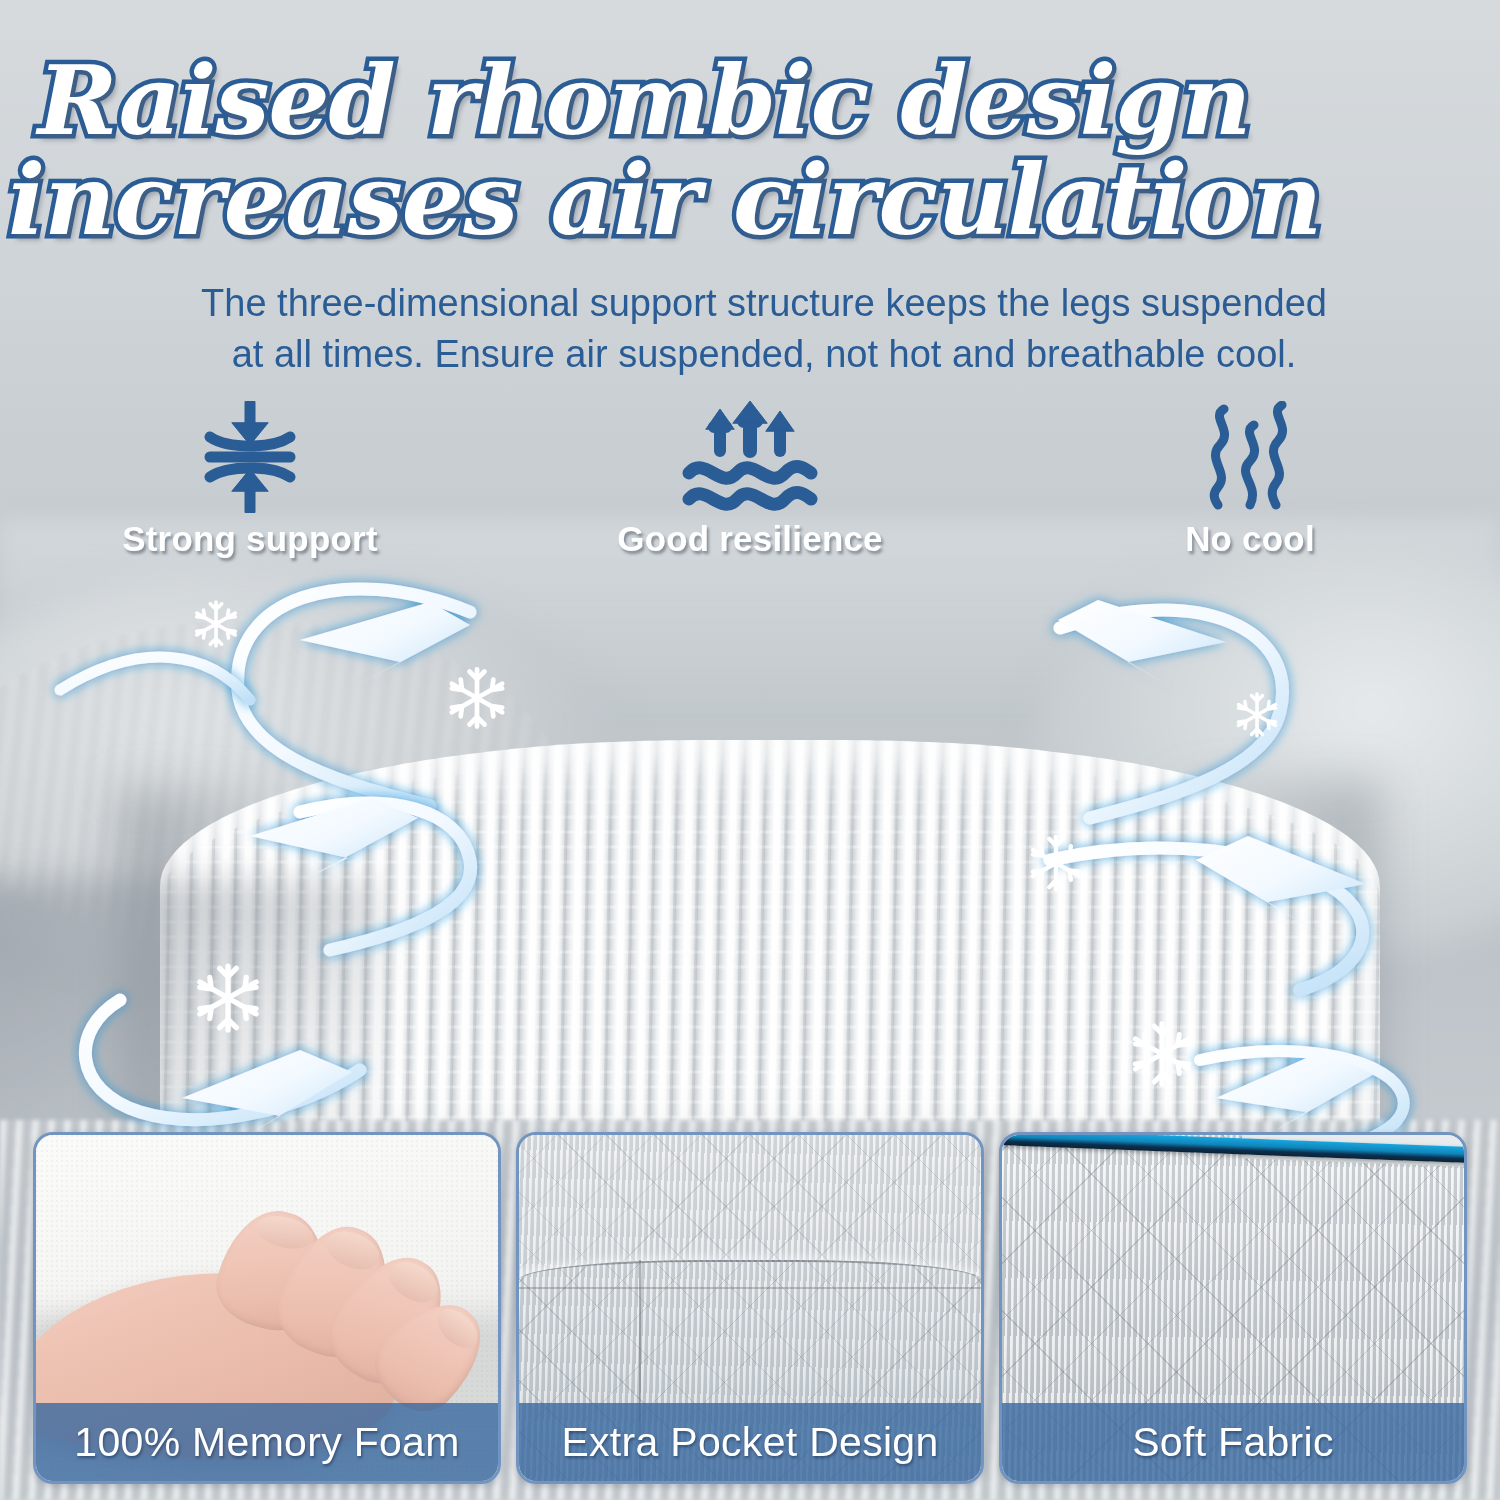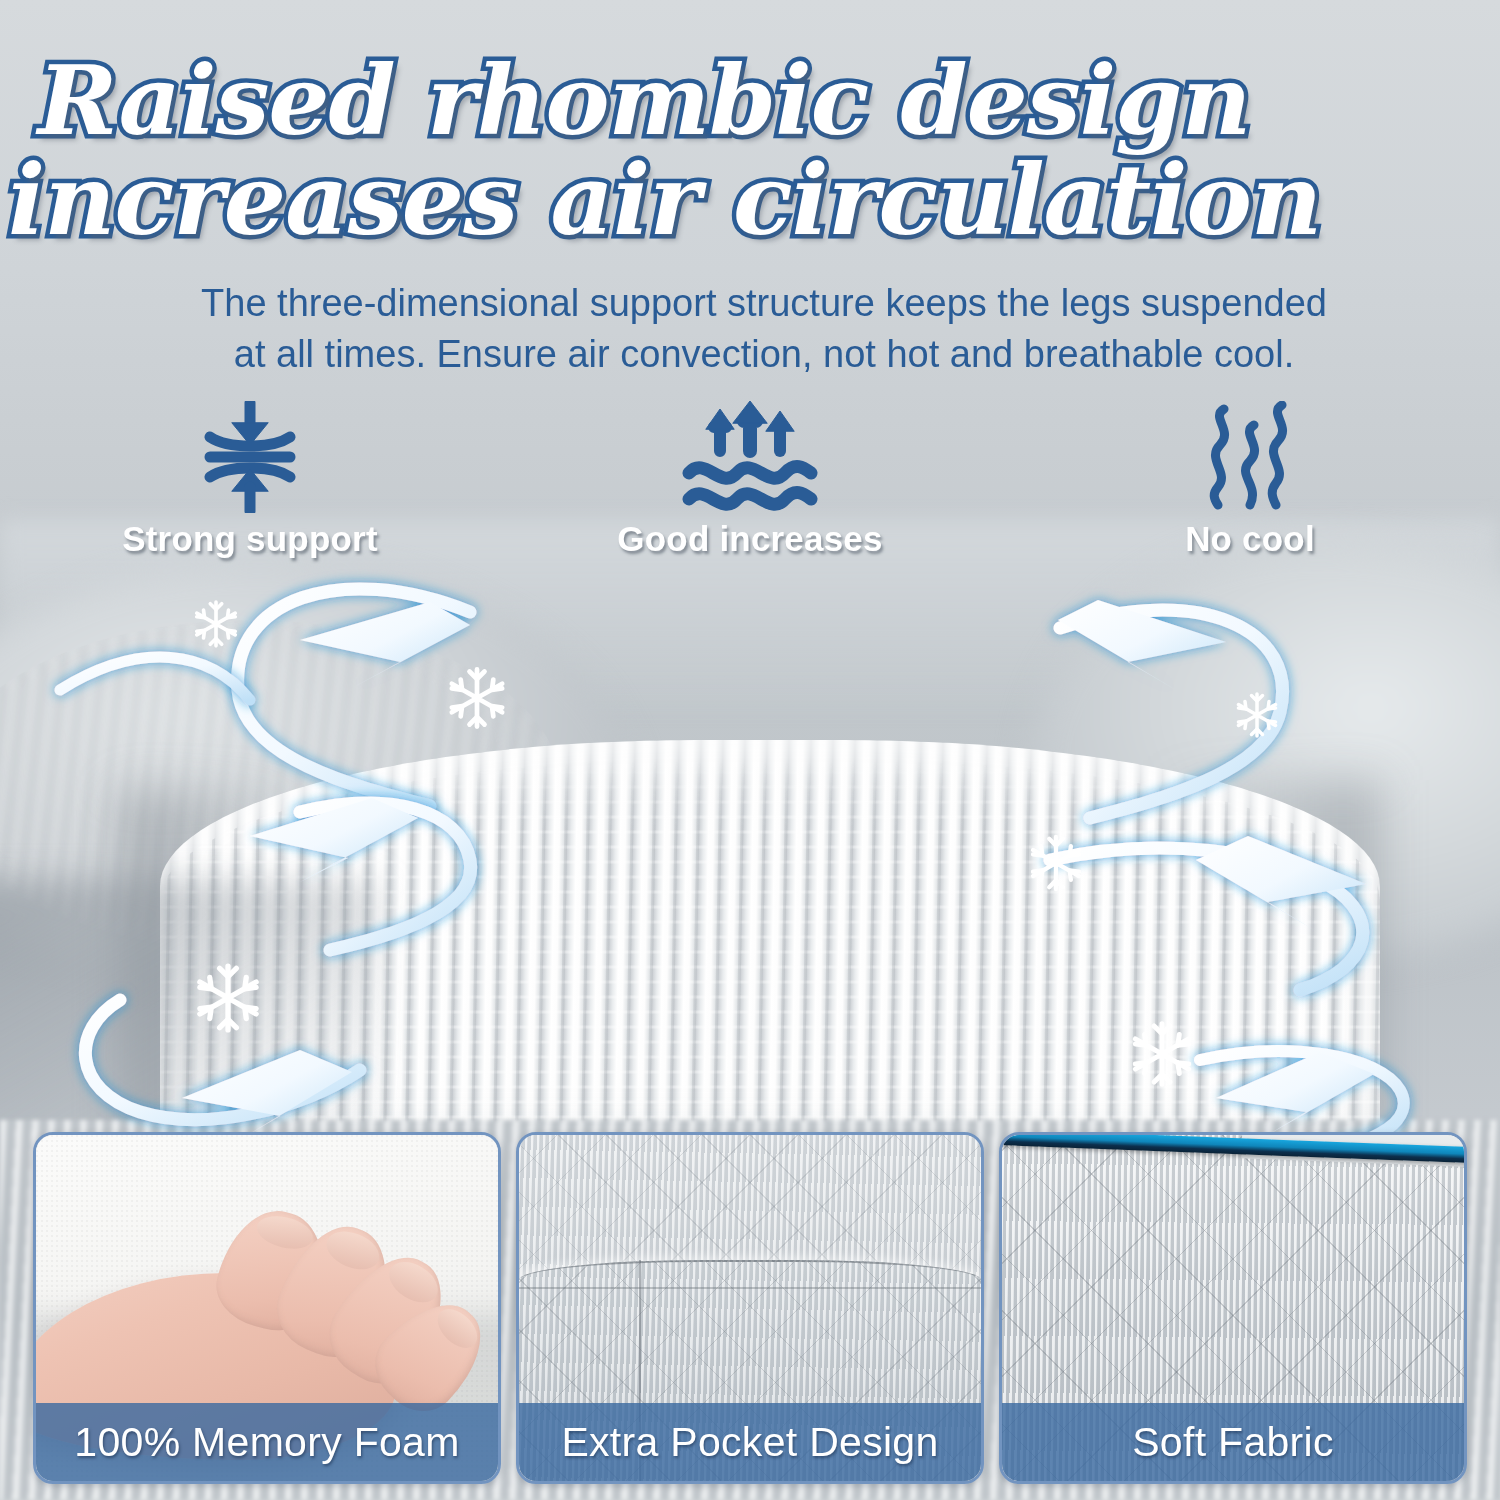--- a/index.html
+++ b/index.html
@@ -432,21 +432,21 @@
     </g>
   </svg>
 
   <div class="headline">
     <span class="l1">Raised rhombic design</span>
     <span class="l2">increases air circulation</span>
   </div>
 
   <div class="subtitle">
     <span>The three-dimensional support structure keeps the legs suspended</span>
-    <span>at all times. Ensure air convection, not hot and breathable cool.</span>
+    <span>at all times. Ensure air suspended, not hot and breathable cool.</span>
   </div>
 
   <div class="features">
 
     <div class="feature">
       <div class="ico">
         <svg width="108" height="112" viewBox="0 0 108 112">
           <g fill="#2a5c96" stroke="#2a5c96" stroke-linecap="round">
             <path d="M54 2 L54 26" stroke-width="11" fill="none"></path>
             <path d="M36 22 L54 44 L72 22 Z"></path>
@@ -469,21 +469,21 @@
             <path d="M31 28 L45 8 L59 28 Z"></path>
             <path d="M75 50 L75 20 M69 20 L81 20" stroke-width="14" fill="none"></path>
             <path d="M58 22 L75 0 L92 22 Z"></path>
             <path d="M105 50 L105 28" stroke-width="12" fill="none"></path>
             <path d="M91 30 L105 10 L119 30 Z"></path>
             <path d="M14 72 C30 54 46 90 62 72 C78 54 94 90 110 72 C120 61 128 66 136 72" stroke-width="13" fill="none"></path>
             <path d="M14 98 C30 80 46 116 62 98 C78 80 94 116 110 98 C120 87 128 92 136 98" stroke-width="13" fill="none"></path>
           </g>
         </svg>
       </div>
-      <div class="flabel">Good increases</div>
+      <div class="flabel">Good resilience</div>
     </div>
 
     <div class="feature">
       <div class="ico">
         <svg width="96" height="112" viewBox="0 0 96 112">
           <g fill="none" stroke="#2a5c96" stroke-width="9" stroke-linecap="round">
             <path d="M22 8 C8 16 32 30 18 44 C4 58 28 72 16 86 C10 93 12 98 16 104"></path>
             <path d="M52 24 C38 32 62 46 48 60 C34 74 58 84 48 104"></path>
             <path d="M80 4 C66 12 90 26 76 40 C62 54 86 68 74 82 C68 90 70 96 74 104"></path>
           </g>

